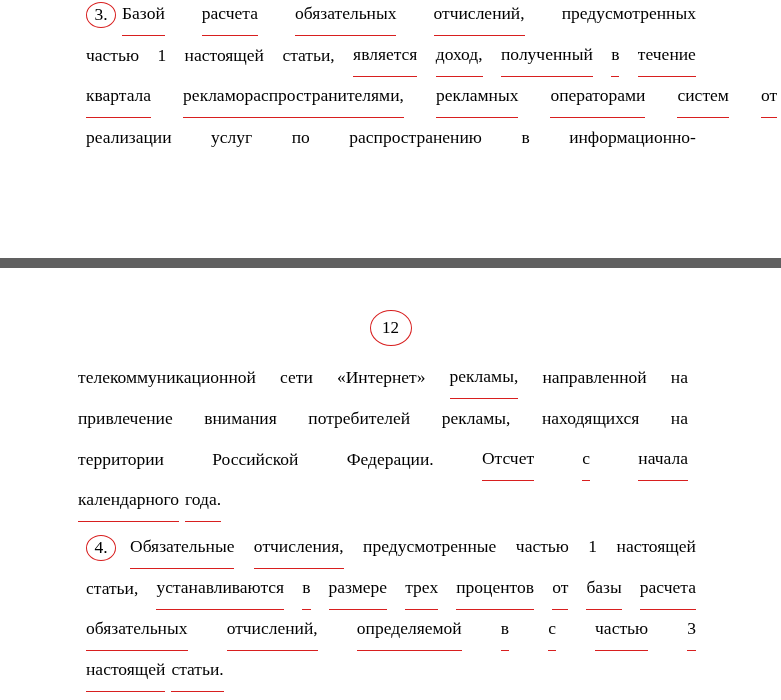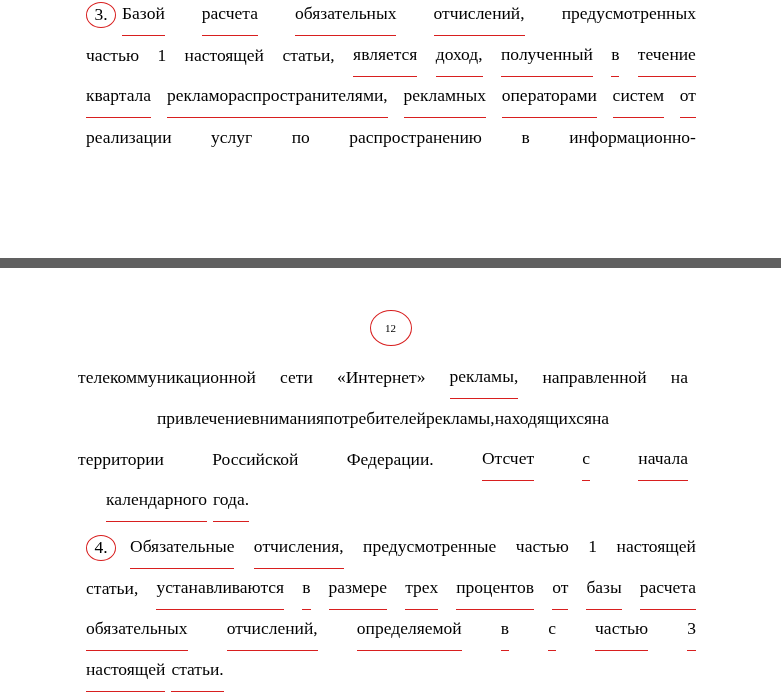--- a/index.html
+++ b/index.html
@@ -87,21 +87,21 @@
   }
   .pagenum {
     display: inline-flex;
     align-items: center;
     justify-content: center;
     width: 42px;
     height: 36px;
     border: 1.8px solid #d81f1f;
     border-radius: 50%;
     box-sizing: border-box;
-    font-size: 11px;
+    font-size: 17px;
   }
 
   .sp { display: inline-block; width: 6px; }
 </style>
 </head>
 <body>
 
 <div class="page page-top">
 
   <div class="para" style="left:86px; top:-6px; width:610px;">
@@ -122,21 +122,21 @@
       <span class="w">1</span>
       <span class="w">настоящей</span>
       <span class="w">статьи,</span>
       <span class="w u">является</span>
       <span class="w u">доход,</span>
       <span class="w u">полученный</span>
       <span class="w u">в</span>
       <span class="w u">течение</span>
     </div>
 
-    <div class="line justify" style="width:610px;">
+    <div class="line justify" style="width:610px;gap:32px;">
       <span class="w u">квартала</span>
       <span class="w u">рекламораспространителями,</span>
       <span class="w u">рекламных</span>
       <span class="w u">операторами</span>
       <span class="w u">систем</span>
       <span class="w u">от</span>
     </div>
 
     <div class="line justify" style="width:610px;">
       <span class="w">реализации</span>
@@ -162,39 +162,39 @@
 
   <div class="line justify" style="width:610px;">
     <span class="w">телекоммуникационной</span>
     <span class="w">сети</span>
     <span class="w">«Интернет»</span>
     <span class="w u">рекламы,</span>
     <span class="w">направленной</span>
     <span class="w">на</span>
   </div>
 
-  <div class="line justify" style="width:610px;justify-content:center;">
+  <div class="line justify" style="width:610px;">
     <span class="w">привлечение</span>
     <span class="w">внимания</span>
     <span class="w">потребителей</span>
     <span class="w">рекламы,</span>
     <span class="w">находящихся</span>
     <span class="w">на</span>
   </div>
 
   <div class="line justify" style="width:610px;">
     <span class="w">территории</span>
     <span class="w">Российской</span>
     <span class="w">Федерации.</span>
     <span class="w u">Отсчет</span>
     <span class="w u">с</span>
     <span class="w u">начала</span>
   </div>
 
-  <div class="line left" style="width:610px;margin-left:28px;">
+  <div class="line left" style="width:610px;">
     <span class="w u">календарного</span>
     <span class="sp"></span>
     <span class="w u">года.</span>
   </div>
 
 </div>
 
 <div class="para" style="left:86px; top:527px; width:610px;">
 
   <div class="line justify" style="width:610px;">

